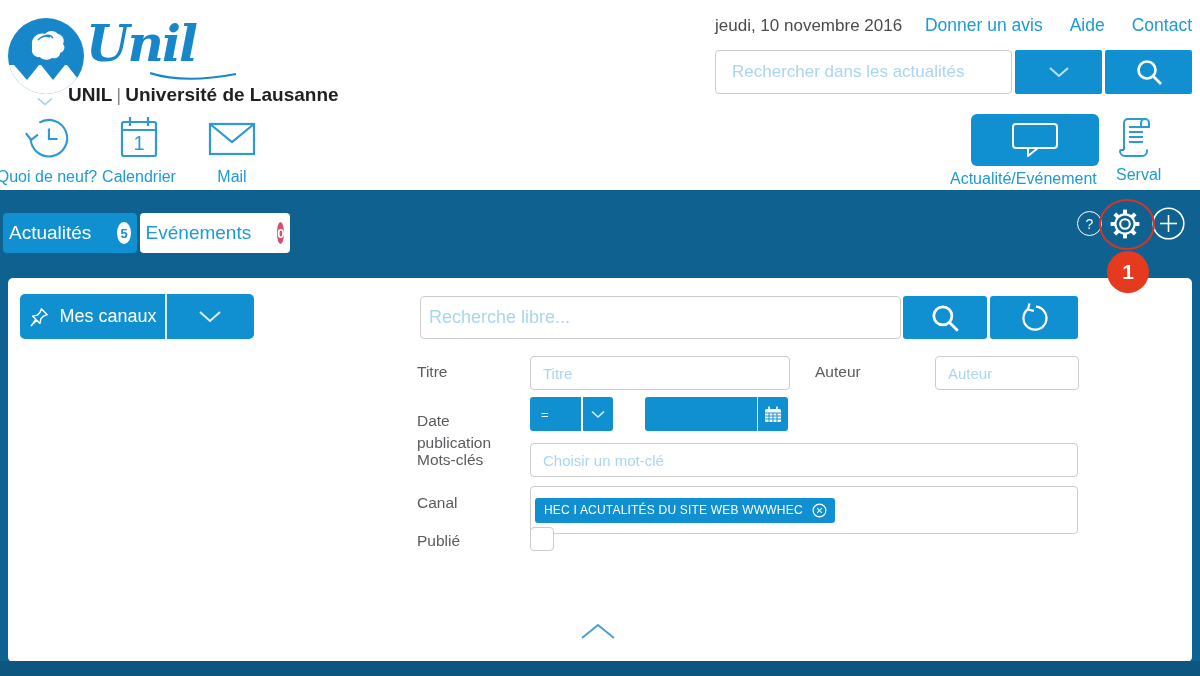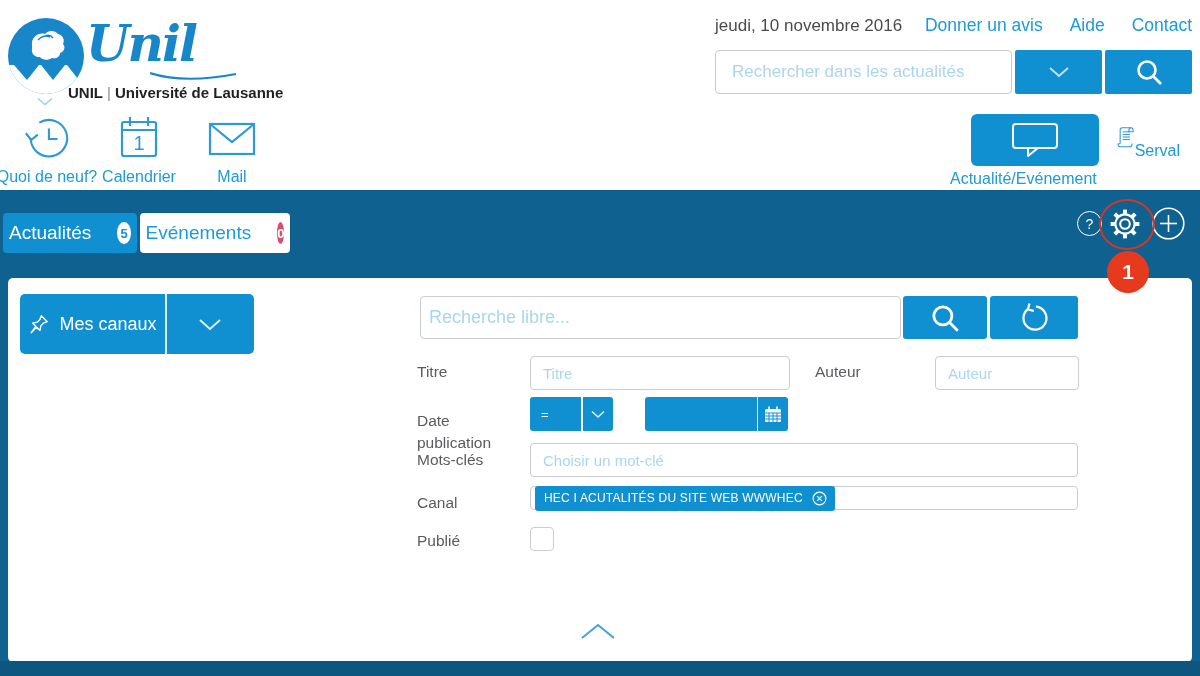--- a/index.html
+++ b/index.html
@@ -3,21 +3,21 @@
 <meta charset="utf-8">
 <style>
   html,body{margin:0;padding:0;background:#fff;}
   .screen{position:relative;width:1200px;height:676px;overflow:hidden;background:#fff;
           font-family:"Liberation Sans","DejaVu Sans",sans-serif;}
   .abs{position:absolute;}
 
   
   .logo-script{position:absolute;left:86px;top:14px;font-family:"DejaVu Serif",serif;
                font-style:italic;font-weight:bold;font-size:50px;color:#1787c9;letter-spacing:-2px;}
-  .logo-tagline{position:absolute;left:68px;top:84px;font-size:15px;color:#231f20;font-weight:bold;white-space:nowrap;}
+  .logo-tagline{position:absolute;left:68px;top:84px;font-size:19px;color:#231f20;font-weight:bold;white-space:nowrap;}
   .logo-tagline .sep{color:#8a8a8a;font-weight:normal;padding:0 4px;}
   .top-date{position:absolute;left:715px;top:16px;font-size:17px;color:#4b4b4d;}
   .top-links{position:absolute;right:8px;top:15px;display:flex;gap:27px;}
   .top-links a{color:#1b9bd8;font-size:17.5px;text-decoration:none;cursor:pointer;}
 
   .hsearch{position:absolute;left:715px;top:50px;width:297px;height:44px;box-sizing:border-box;
            border:1px solid #ccc;border-radius:4px;padding:0 16px;font-size:17px;color:#555;
            font-family:inherit;outline:none;}
   input::placeholder{color:#a9d6ee;opacity:1;}
   .blue-btn{background:#1090d0;border:none;cursor:pointer;display:flex;align-items:center;
@@ -25,22 +25,22 @@
   .scope-btn{position:absolute;left:1015px;top:50px;width:87px;height:44px;border-radius:2px;}
   .go-btn{position:absolute;left:1105px;top:50px;width:87px;height:44px;border-radius:2px;}
 
   .nav-item{position:absolute;top:112px;display:flex;flex-direction:column;align-items:center;
             cursor:pointer;}
   .nav-item .ic{height:54px;display:flex;align-items:center;justify-content:center;}
   .nav-item .lbl{font-size:16px;color:#1e9ad6;margin-top:2px;white-space:nowrap;}
   .actu-btn{position:absolute;left:971px;top:114px;width:128px;height:52px;background:#1090d0;
             border:none;border-radius:6px;cursor:pointer;display:flex;align-items:center;justify-content:center;}
   .actu-lbl{position:absolute;left:950px;top:170px;width:170px;text-align:left;font-size:16px;color:#1e9ad6;}
-  .serval{position:absolute;left:1116px;top:114px;width:64px;display:flex;flex-direction:row;
-          align-items:flex-end;cursor:pointer;}
+  .serval{position:absolute;left:1116px;top:114px;width:64px;display:flex;flex-direction:column;
+          align-items:flex-start;cursor:pointer;}
   .serval .lbl{font-size:16px;color:#1e9ad6;margin-top:6px;}
 
   
   .main-section{position:absolute;left:0;top:190px;width:1200px;height:486px;background:#0f618f;}
   .footer-bar{position:absolute;left:0;top:661px;width:1200px;height:15px;background:#0d567f;}
 
   .tab{position:absolute;top:213px;height:40px;display:flex;align-items:center;justify-content:center;
        gap:26px;font-size:19px;border-radius:4px;cursor:pointer;border:none;}
   .tab-act{left:3px;width:134px;background:#1090d0;color:#fff;}
   .tab-evt{left:140px;width:150px;background:#fff;color:#1b9bd8;}
@@ -57,21 +57,21 @@
   .plus-btn{position:absolute;left:1152px;top:207px;width:33px;height:33px;background:transparent;
             border:none;cursor:pointer;padding:0;}
   .ann-ellipse{position:absolute;left:1099px;top:199px;width:52px;height:47px;border:2.5px solid #d33628;
                border-radius:50%;pointer-events:none;z-index:4;}
   .ann-badge{position:absolute;left:1107px;top:251px;width:42px;height:42px;border-radius:50%;
              background:#e53a1e;color:#fff;font-size:21px;font-weight:bold;display:flex;
              align-items:center;justify-content:center;z-index:5;}
 
   .panel{position:absolute;left:8px;top:278px;width:1184px;height:384px;background:#fff;border-radius:5px;}
 
-  .mes-canaux{position:absolute;left:20px;top:294px;width:234px;height:60px;background:#1090d0;
+  .mes-canaux{position:absolute;left:20px;top:294px;width:234px;height:45px;background:#1090d0;
               border:none;border-radius:5px;display:flex;align-items:stretch;cursor:pointer;padding:0;}
   .mes-canaux .main{flex:0 0 145px;display:flex;align-items:center;justify-content:center;gap:9px;
                     color:#fff;font-size:18px;}
   .mes-canaux .div{width:1.5px;background:rgba(255,255,255,.85);}
   .mes-canaux .dd{flex:1;display:flex;align-items:center;justify-content:center;}
 
   .fsearch{position:absolute;left:420px;top:296px;width:481px;height:43px;box-sizing:border-box;
            border:1px solid #ccc;border-radius:4px;padding:0 8px;font-size:18px;color:#555;
            font-family:inherit;outline:none;}
   .fsearch-btn{position:absolute;left:903px;top:296px;width:84px;height:43px;border-radius:3px;}
@@ -85,21 +85,21 @@
   .op-main{width:51px;height:34px;background:#1090d0;color:#fff;font-size:13px;display:flex;
            align-items:center;padding-left:11px;box-sizing:border-box;border-radius:3px 0 0 3px;cursor:pointer;}
   .op-dd{width:30px;height:34px;background:#1090d0;display:flex;align-items:center;justify-content:center;
          border-radius:0 3px 3px 0;cursor:pointer;}
   .date-group{position:absolute;left:645px;top:397px;width:143px;height:34px;background:#1090d0;
               border-radius:3px;display:flex;align-items:stretch;cursor:pointer;}
   .date-group .val{flex:1;}
   .date-group .div{width:1.5px;background:rgba(255,255,255,.85);}
   .date-group .cal{flex:0 0 30px;display:flex;align-items:center;justify-content:center;}
 
-  .canal-box{position:absolute;left:530px;top:486px;width:548px;height:24px;box-sizing:border-box;
+  .canal-box{position:absolute;left:530px;top:486px;width:548px;height:48px;box-sizing:border-box;
              border:1px solid #ccc;border-radius:4px;display:flex;align-items:center;padding:0 4px;}
   .chip{display:inline-flex;align-items:center;gap:9px;background:#1090d0;color:#fff;height:25px;
         border-radius:3px;padding:0 8px 0 9px;font-size:12px;letter-spacing:.2px;white-space:nowrap;cursor:default;}
   .checkbox{position:absolute;left:530px;top:527px;width:24px;height:24px;box-sizing:border-box;
             border:1px solid #ccc;border-radius:4px;background:#fff;cursor:pointer;}
   .collapse{position:absolute;left:580px;top:623px;cursor:pointer;background:none;border:none;padding:0;}
 </style>
 </head>
 <body>
 

